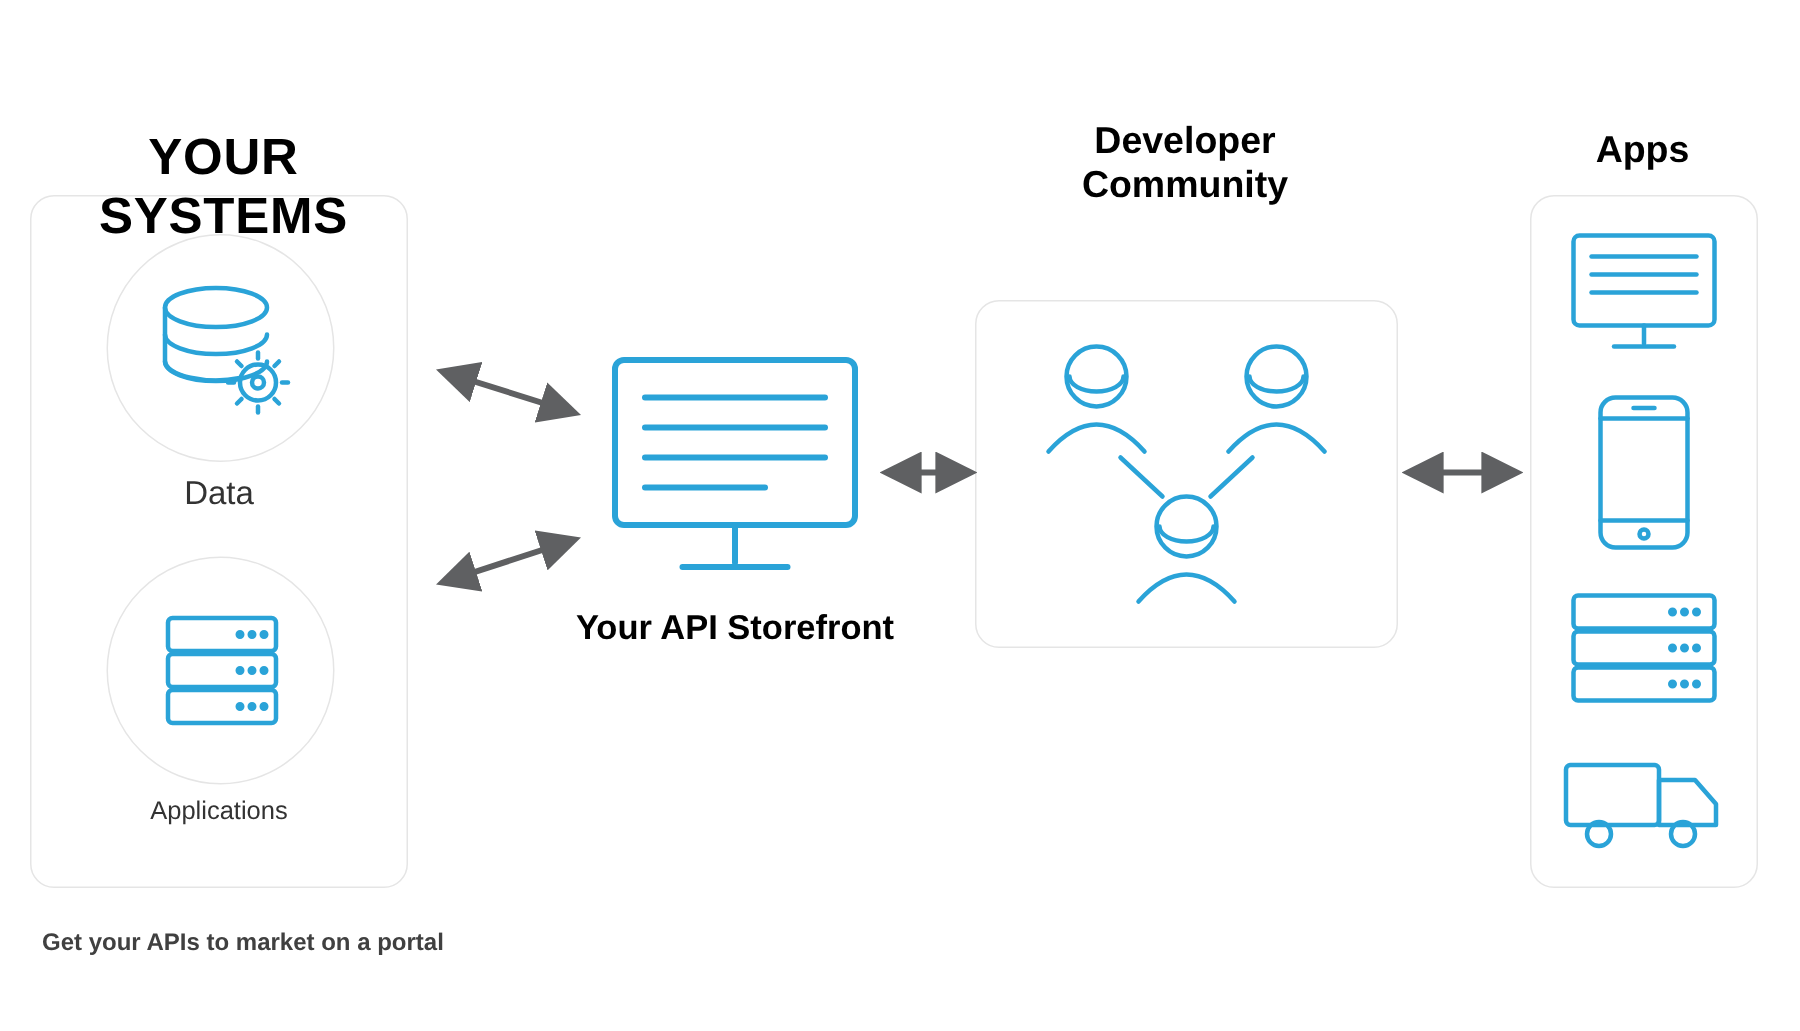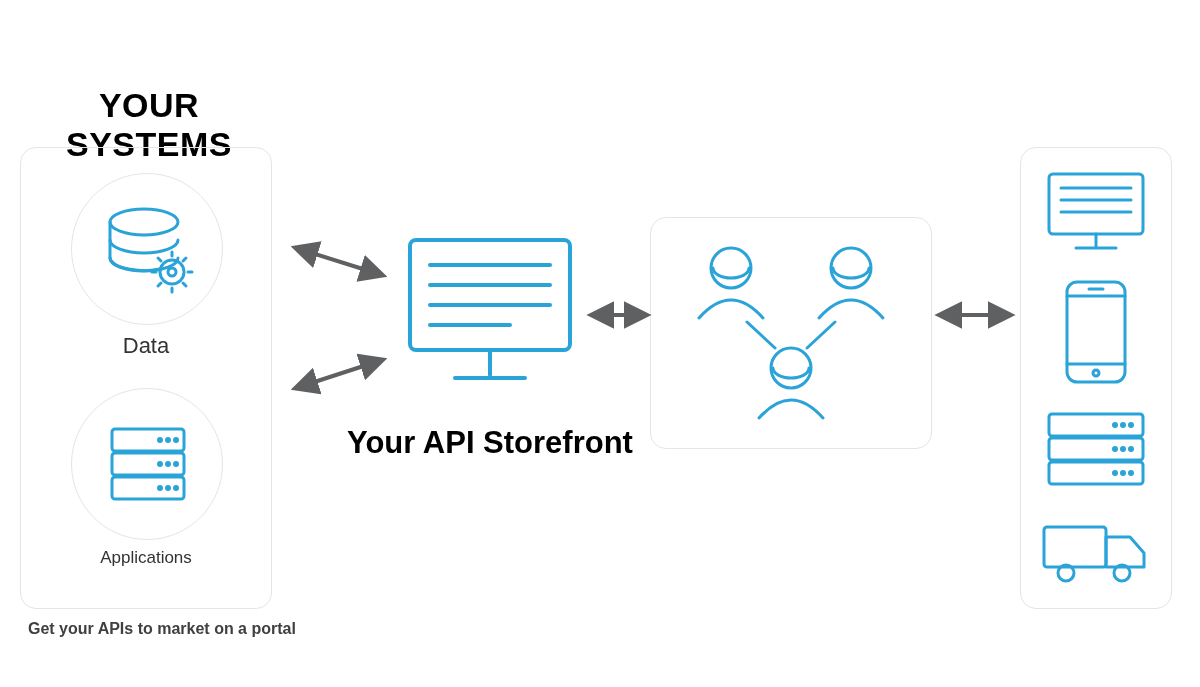--- a/index.html
+++ b/index.html
@@ -1,32 +1,34 @@
 <!DOCTYPE html>
 <html><head>
 <meta charset="utf-8">
 <style>
   html,body{margin:0;padding:0;width:1200px;height:687px;background:#fff;font-family:"Avenir Next","Segoe UI",Helvetica,Arial,sans-serif;color:#000;}
   .stage{position:relative;width:1200px;height:687px;}
   .heading{position:absolute;font-weight:700;text-align:center;}
   .sublabel{position:absolute;font-weight:400;text-align:center;color:#333;}
-  .panel{position:absolute;border:1px solid #e5e5e5;border-radius:16px;margin-top:17px;}
+  .panel{position:absolute;border:1px solid #e5e5e5;border-radius:16px;}
   .circle{position:absolute;border:1px solid #e5e5e5;border-radius:50%;}
   .caption{position:absolute;font-weight:700;font-size:16px;color:#404040;}
   svg{overflow:visible;}
 </style>
 </head>
 <body>
 
 <div class="stage">
 
   <div class="heading" style="left:24px;top:86px;width:250px;font-size:34px;letter-spacing:.5px;">YOUR SYSTEMS</div>
 
 
+  <div class="heading" style="left:660px;top:80px;width:260px;font-size:25px;line-height:1.15;font-weight:600;">Developer Community</div>
 
+  <div class="heading" style="left:1030px;top:86px;width:130px;font-size:25px;font-weight:600;">Apps</div>
 
   <div class="panel" style="left:20px;top:130px;width:250px;height:460px;">
 
     <div class="circle" style="left:50px;top:25px;width:150px;height:150px;">
       <svg width="150" height="150" viewBox="0 0 150 150">
         <g fill="none" stroke="#2aa3d8" stroke-width="3" stroke-linecap="round">
           <ellipse cx="72" cy="48" rx="34" ry="13"></ellipse>
           <path d="M38 48 v36 a34 13 0 0 0 68 0"></path>
           <path d="M38 66 a34 13 0 0 0 68 0"></path>
           <path d="M38 84 a34 13 0 0 0 50 11"></path>
@@ -75,21 +77,21 @@
     <g fill="none" stroke="#2aa3d8" stroke-width="4" stroke-linecap="round">
       <rect x="10" y="10" width="160" height="110" rx="6"></rect>
       <line x1="30" y1="35" x2="150" y2="35"></line>
       <line x1="30" y1="55" x2="150" y2="55"></line>
       <line x1="30" y1="75" x2="150" y2="75"></line>
       <line x1="30" y1="95" x2="110" y2="95"></line>
       <line x1="90" y1="120" x2="90" y2="145"></line>
       <line x1="55" y1="148" x2="125" y2="148"></line>
     </g>
   </svg>
-  <div class="heading" style="left:340px;top:425px;width:300px;font-size:31px;">Your API Storefront</div>
+  <div class="heading" style="left:340px;top:405px;width:300px;font-size:23px;">Your API Storefront</div>
 
   <div class="panel" style="left:650px;top:200px;width:280px;height:230px;">
     <svg width="280" height="230" viewBox="0 0 280 230">
       <g fill="none" stroke="#2aa3d8" stroke-width="3" stroke-linecap="round">
 
         <circle cx="80" cy="50" r="20"></circle>
           <path d="M62 50 a18 10 0 0 0 36 0"></path>
         <path d="M48 100 q32 -36 64 0"></path>
 
         <circle cx="200" cy="50" r="20"></circle>

